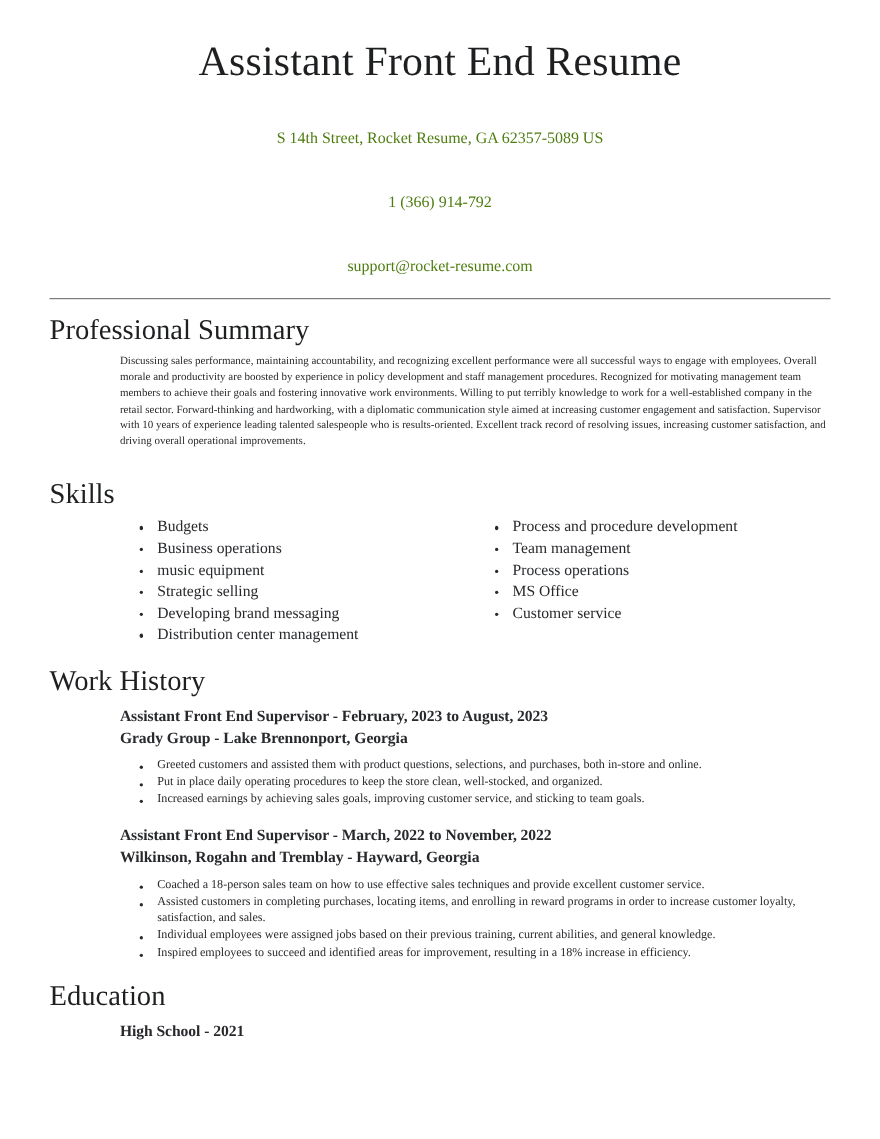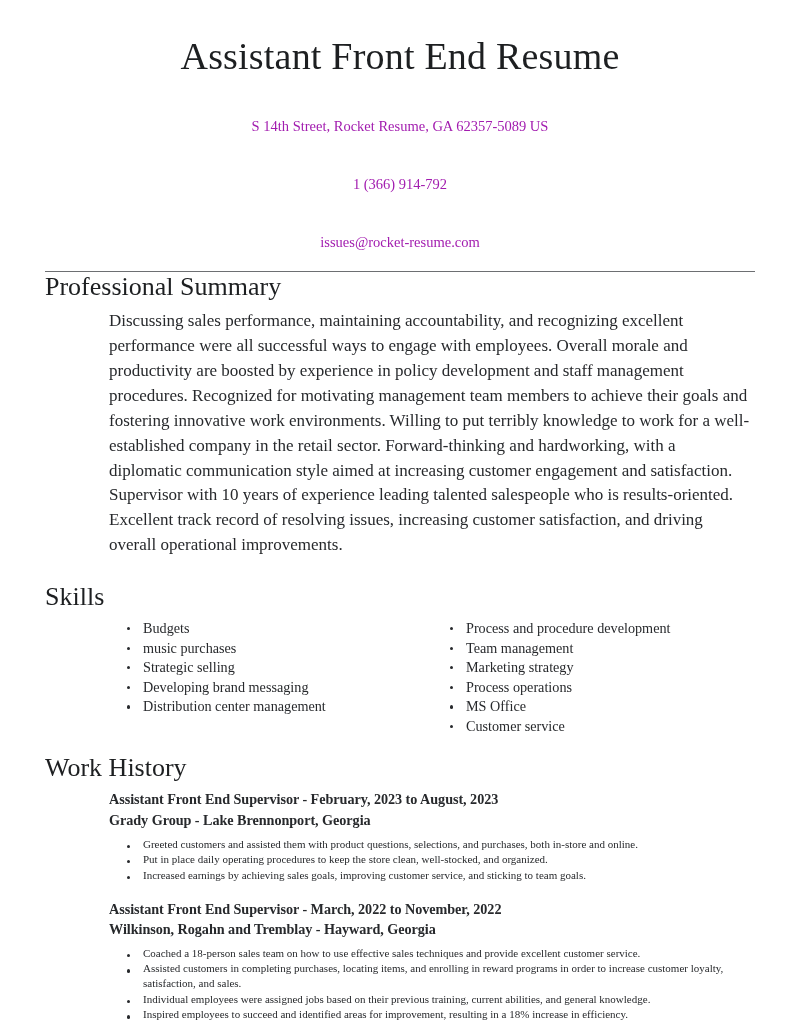--- a/index.html
+++ b/index.html
@@ -31,47 +31,48 @@
     font-size: 38px;
     font-weight: 400;
     letter-spacing: 0.2px;
     line-height: 1.18;
     margin: 0 0 14px 0;
     color: #1d1f21;
   }
   .contact-line {
     font-size: 14.5px;
     line-height: 1.52;
-    color: #a21caf;
+    color: #4d7c0f;
     margin-top: 36px;
   }
 
   .divider {
     border: 0;
     border-top: 1.4px solid #6d6f72;
     margin: 18px 0 0 0;
     width: 100%;
   }
 
   
   .section {
+    margin-top: 13px;
   }
   .section-heading {
     font-size: 26px;
     font-weight: 400;
     line-height: 1.18;
     margin: 0 0 6px 0;
     color: #1d1f21;
   }
   .section-body {
     padding-left: 64px;
   }
 
   .summary-text {
-    font-size: 17px;
+    font-size: 10px;
     line-height: 1.47;
     text-align: left;
     margin: 0;
     padding-right: 4px;
   }
 
   
   .skills-columns {
     display: flex;
     padding-left: 64px;
@@ -162,49 +163,49 @@
 </style>
 </head>
 <body>
 
 <div class="page">
 
   <div class="header">
     <h1 class="resume-title">Assistant Front End Resume</h1>
     <div class="contact-line">S 14th Street, Rocket Resume, GA 62357-5089 US</div>
     <div class="contact-line">1 (366) 914-792</div>
-    <div class="contact-line">issues@rocket-resume.com</div>
+    <div class="contact-line">support@rocket-resume.com</div>
   </div>
 
   <hr class="divider">
 
   <div class="section section-summary">
     <h2 class="section-heading">Professional Summary</h2>
     <div class="section-body">
       <p class="summary-text">Discussing sales performance, maintaining accountability, and recognizing excellent performance were all successful ways to engage with employees. Overall morale and productivity are boosted by experience in policy development and staff management procedures. Recognized for motivating management team members to achieve their goals and fostering innovative work environments. Willing to put terribly knowledge to work for a well-established company in the retail sector. Forward-thinking and hardworking, with a diplomatic communication style aimed at increasing customer engagement and satisfaction. Supervisor with 10 years of experience leading talented salespeople who is results-oriented. Excellent track record of resolving issues, increasing customer satisfaction, and driving overall operational improvements.</p>
     </div>
   </div>
 
   <div class="section section-skills">
     <h2 class="section-heading">Skills</h2>
     <div class="skills-columns">
       <div class="skills-col">
         <ul>
           <li>Budgets</li>
-          <li>music purchases</li>
+          <li>Business operations</li>
+          <li>music equipment</li>
           <li>Strategic selling</li>
           <li>Developing brand messaging</li>
           <li>Distribution center management</li>
         </ul>
       </div>
       <div class="skills-col">
         <ul>
           <li>Process and procedure development</li>
           <li>Team management</li>
-          <li>Marketing strategy</li>
           <li>Process operations</li>
           <li>MS Office</li>
           <li>Customer service</li>
         </ul>
       </div>
     </div>
   </div>
 
   <div class="section section-work">
     <h2 class="section-heading">Work History</h2>

